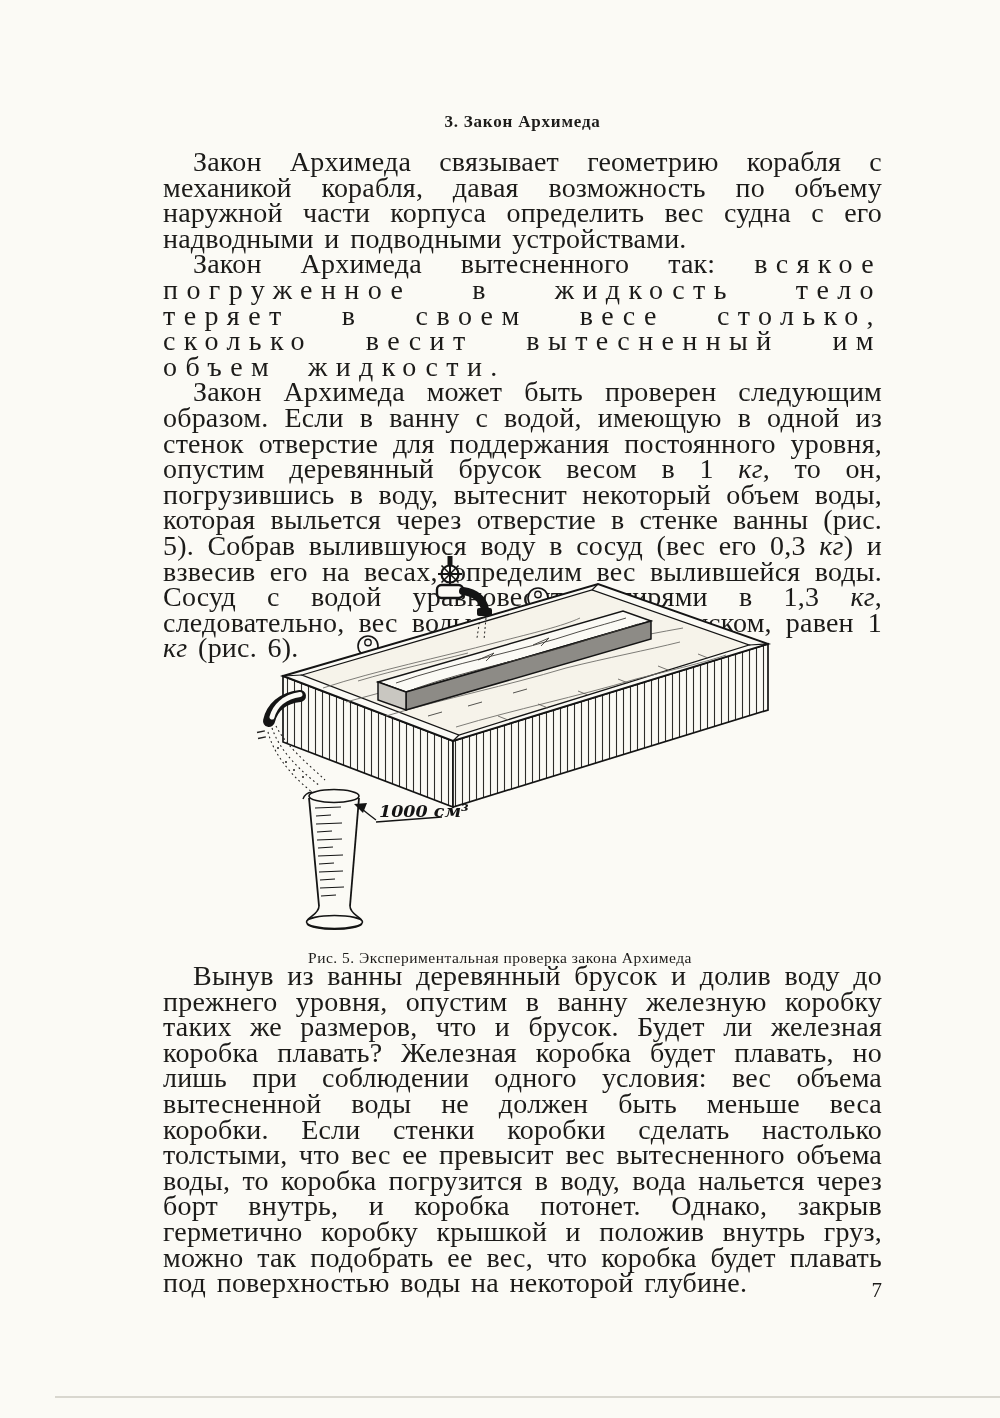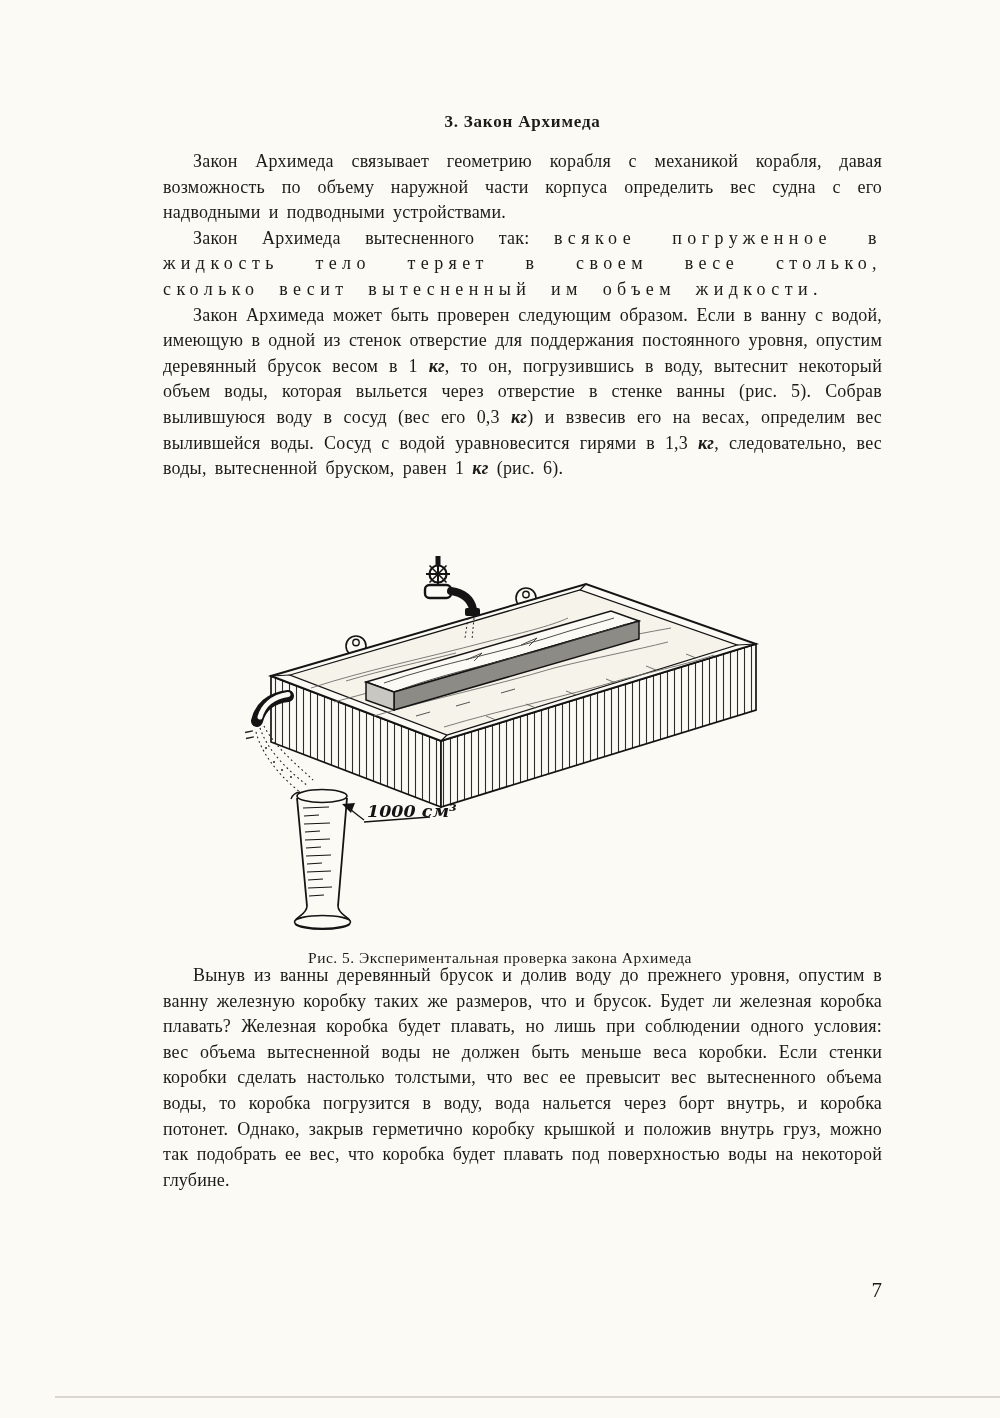--- a/index.html
+++ b/index.html
@@ -10,30 +10,30 @@
     color:#1c1b19;
     position:relative;
     overflow:hidden;
   }
   .heading {
     position:absolute; top:112px; left:163px; width:719px;
     text-align:center; font-weight:bold; font-size:17px; letter-spacing:0.8px;
   }
   .text-block {
     position:absolute; left:163px; width:719px;
-    font-size:18px; line-height:25.6px;
+    font-size:28px; line-height:25.6px;
     text-align:justify; word-spacing:3.5px; letter-spacing:0.2px;
   }
   #paras-top { top:149px; }
   #paras-bottom { top:963px; }
   .para { text-indent:30px; }
   .spaced { letter-spacing:0.30em; word-spacing:0.55em; }
-  .italic { font-style:italic;font-weight:bold; }
+  .italic { font-style:italic; }
   .figure {
-    position:absolute; left:216px; top:556px; width:625px; height:392px;
+    position:absolute; left:228px; top:556px; width:625px; height:392px;
   }
   .caption {
     position:absolute; top:949px; left:0; width:1000px;
     text-align:center; font-size:15.5px; font-weight:normal; letter-spacing:0.5px;
   }
   .page-number {
     position:absolute; top:1278px; left:163px; width:719px;
     text-align:right; font-size:21px;
   }
   .scan-line {

